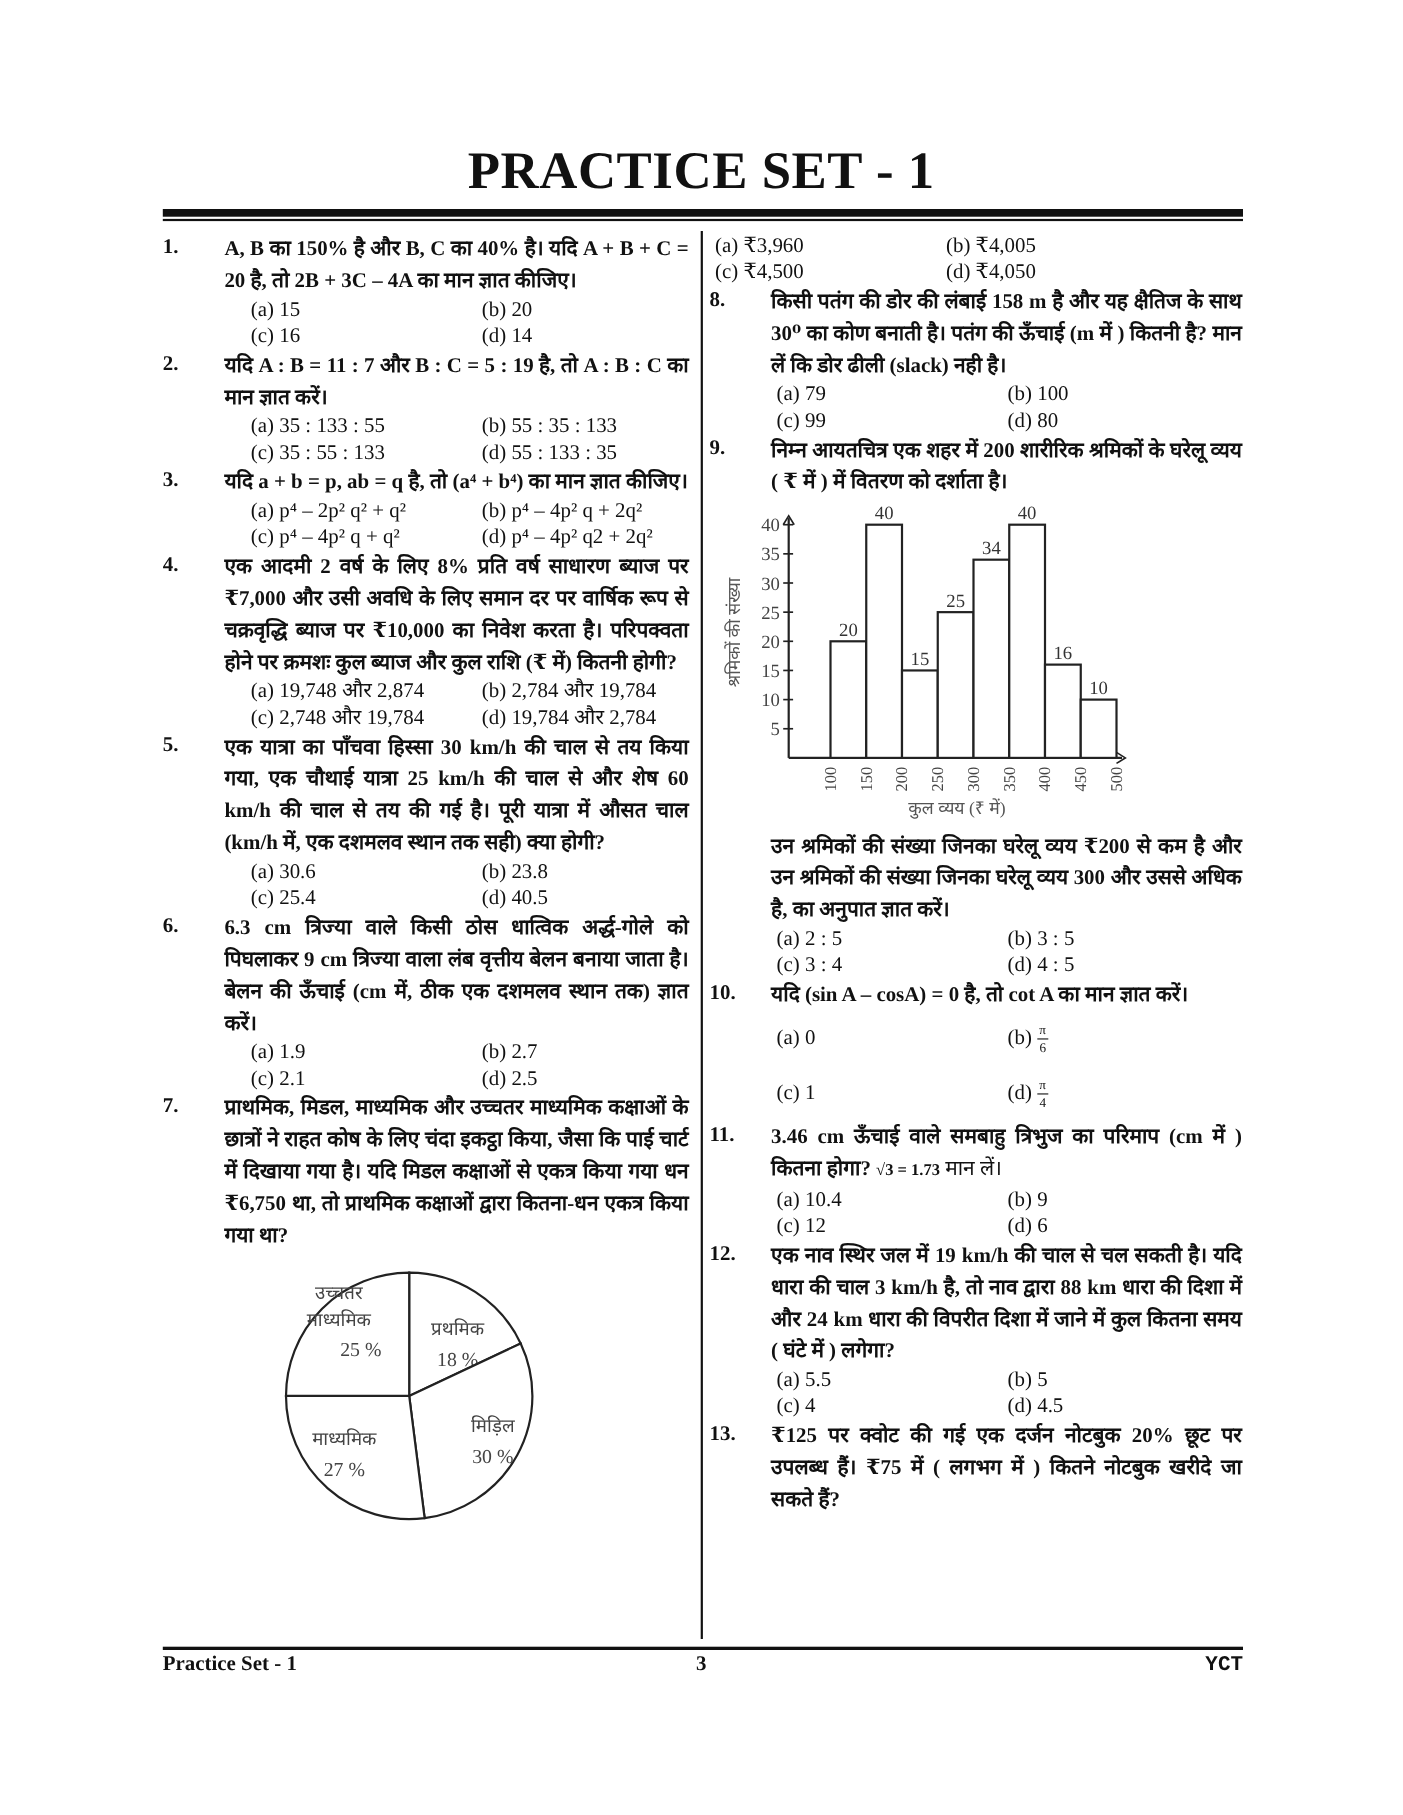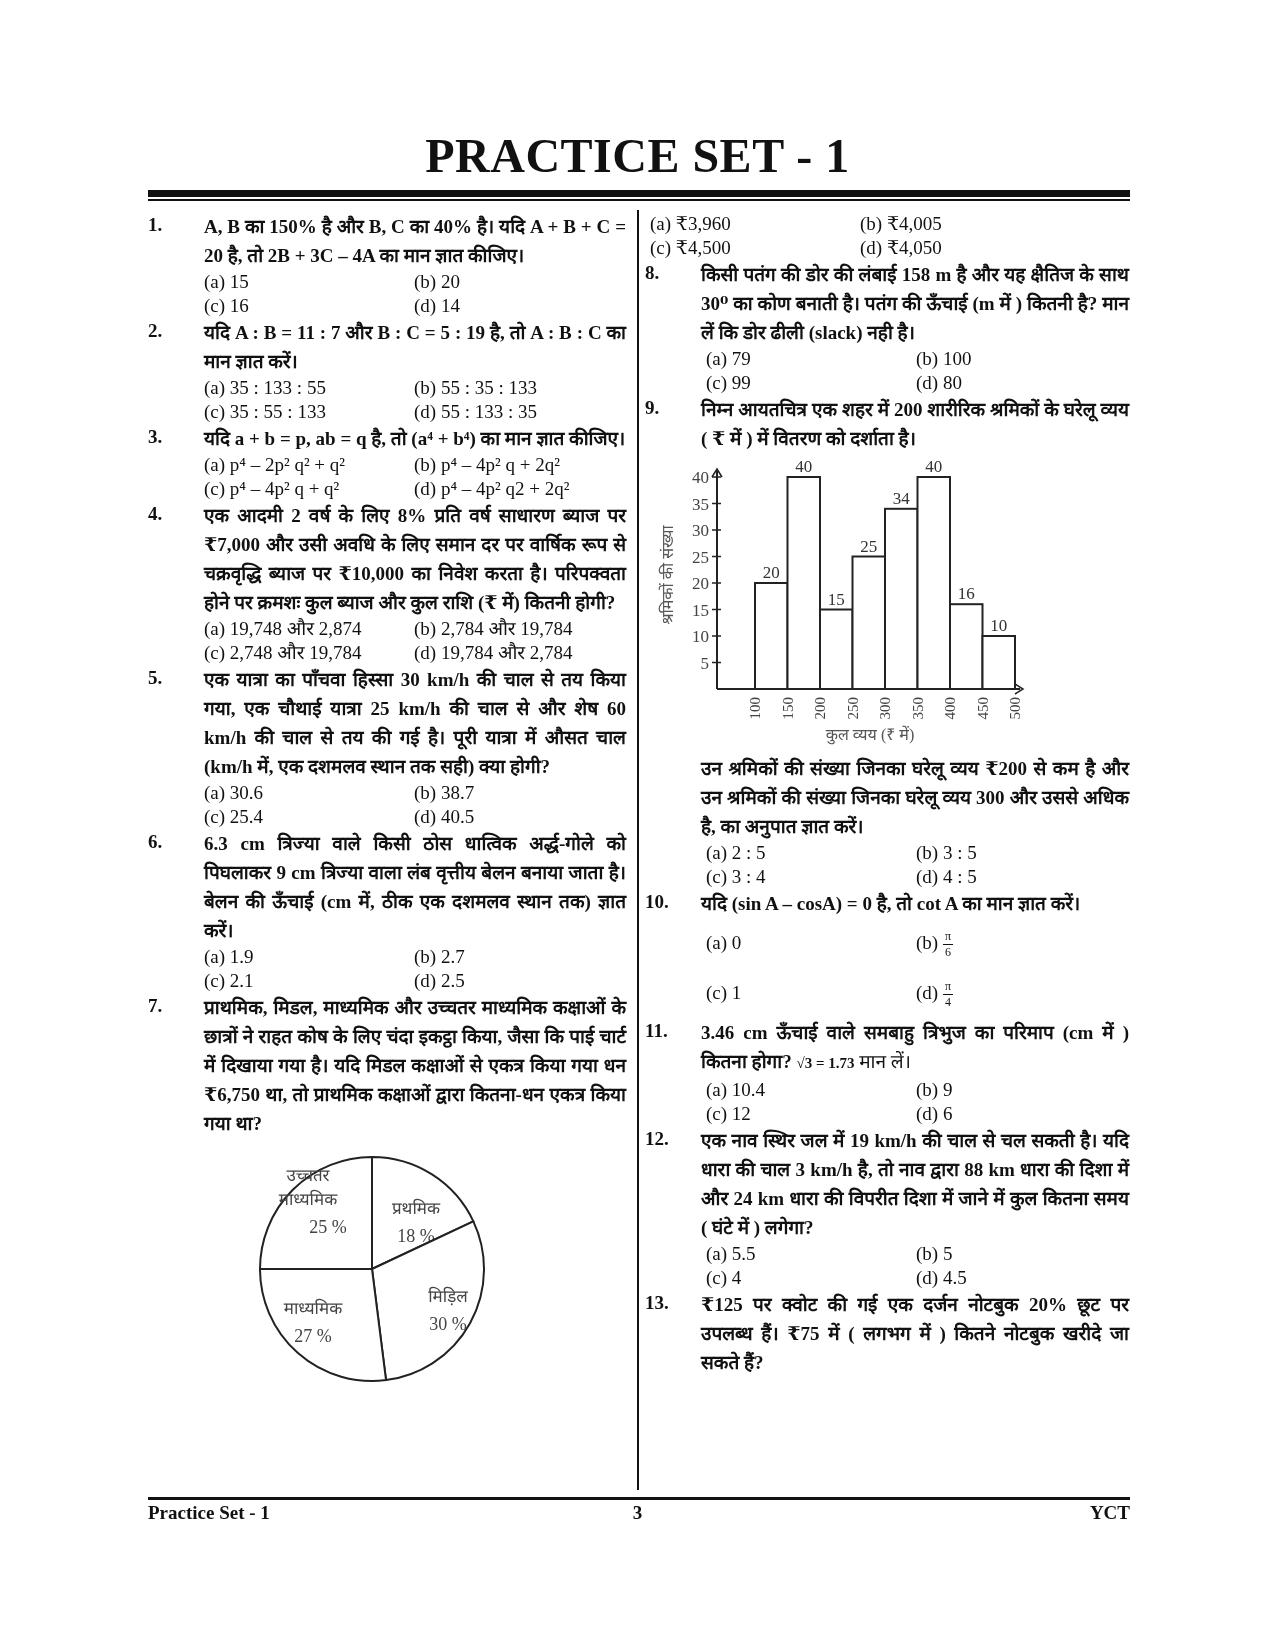--- a/index.html
+++ b/index.html
@@ -7,32 +7,32 @@
   .title{position:absolute;top:128px;left:0;width:1275px;text-align:center;font-weight:bold;font-size:48px;letter-spacing:0.5px;}
   .rule-thick{position:absolute;left:148px;width:982px;top:190px;height:7px;background:#111;}
   .rule-thin{position:absolute;left:148px;width:982px;top:199px;height:2px;background:#111;}
   .col-divider{position:absolute;left:637px;top:210px;width:2px;height:1280px;background:#111;}
   .col{position:absolute;top:212px;width:478px;font-size:19px;line-height:26px;}
   .col.left{left:148px;}
   .col.right{left:645px;width:484px;}
   .q{position:relative;padding-left:56px;margin:0;}
   .q .num{position:absolute;left:0;top:0;font-weight:bold;}
   .q .stem{font-weight:bold;text-align:justify;display:block;line-height:29px;}
-  .opts{display:grid;grid-template-columns:210px 1fr;margin-left:0;font-size:19px;line-height:24px;}
+  .opts{display:grid;grid-template-columns:210px 1fr;margin-left:24px;font-size:19px;line-height:24px;}
   .opts span{white-space:nowrap;}
   .right .opts{margin-left:5px;}
   .frac{display:inline-block;vertical-align:middle;text-align:center;font-size:12px;line-height:13px;}
   .frac .bar{display:block;border-top:1px solid #111;width:10px;margin:1px auto;}
   .chart-box{position:relative;margin:4px 0 0 0;}
   .pie-box{position:relative;margin:16px 0 0 0;height:250px;}
   .footer-rule{position:absolute;left:148px;width:982px;top:1497px;height:3px;background:#111;}
   .footer{position:absolute;top:1502px;font-weight:bold;font-size:19px;}
   .footer.l{left:148px;}
   .footer.c{left:0;width:1275px;text-align:center;}
-  .footer.r{right:145px;}
+  .footer.r{right:145px;font-family:Liberation Mono, monospace;}
   .sq{font-size:15px;margin-top:44px;}
 </style>
 </head>
 <body>
 
 <div class="title">PRACTICE SET - 1</div>
 <div class="rule-thick"></div>
 <div class="rule-thin"></div>
 <div class="col-divider"></div>
 
@@ -76,21 +76,21 @@
           <span>(b) 2,784 और 19,784</span>
           <span>(c) 2,748 और 19,784</span>
           <span>(d) 19,784 और 2,784</span>
         </div>
       </div>
       <div class="q">
         <span class="num">5.</span>
         <span class="stem">एक यात्रा का पाँचवा हिस्सा 30 km/h की चाल से तय किया गया, एक चौथाई यात्रा 25 km/h की चाल से और शेष 60 km/h की चाल से तय की गई है। पूरी यात्रा में औसत चाल (km/h में, एक दशमलव स्थान तक सही) क्या होगी?</span>
         <div class="opts">
           <span>(a) 30.6</span>
-          <span>(b) 38.7</span>
+          <span>(b) 23.8</span>
           <span>(c) 25.4</span>
           <span>(d) 40.5</span>
         </div>
       </div>
       <div class="q">
         <span class="num">6.</span>
         <span class="stem">6.3 cm त्रिज्या वाले किसी ठोस धात्विक अर्द्ध-गोले को पिघलाकर 9 cm त्रिज्या वाला लंब वृत्तीय बेलन बनाया जाता है। बेलन की ऊँचाई (cm में, ठीक एक दशमलव स्थान तक) ज्ञात करें।</span>
         <div class="opts">
           <span>(a) 1.9</span>
           <span>(b) 2.7</span>

